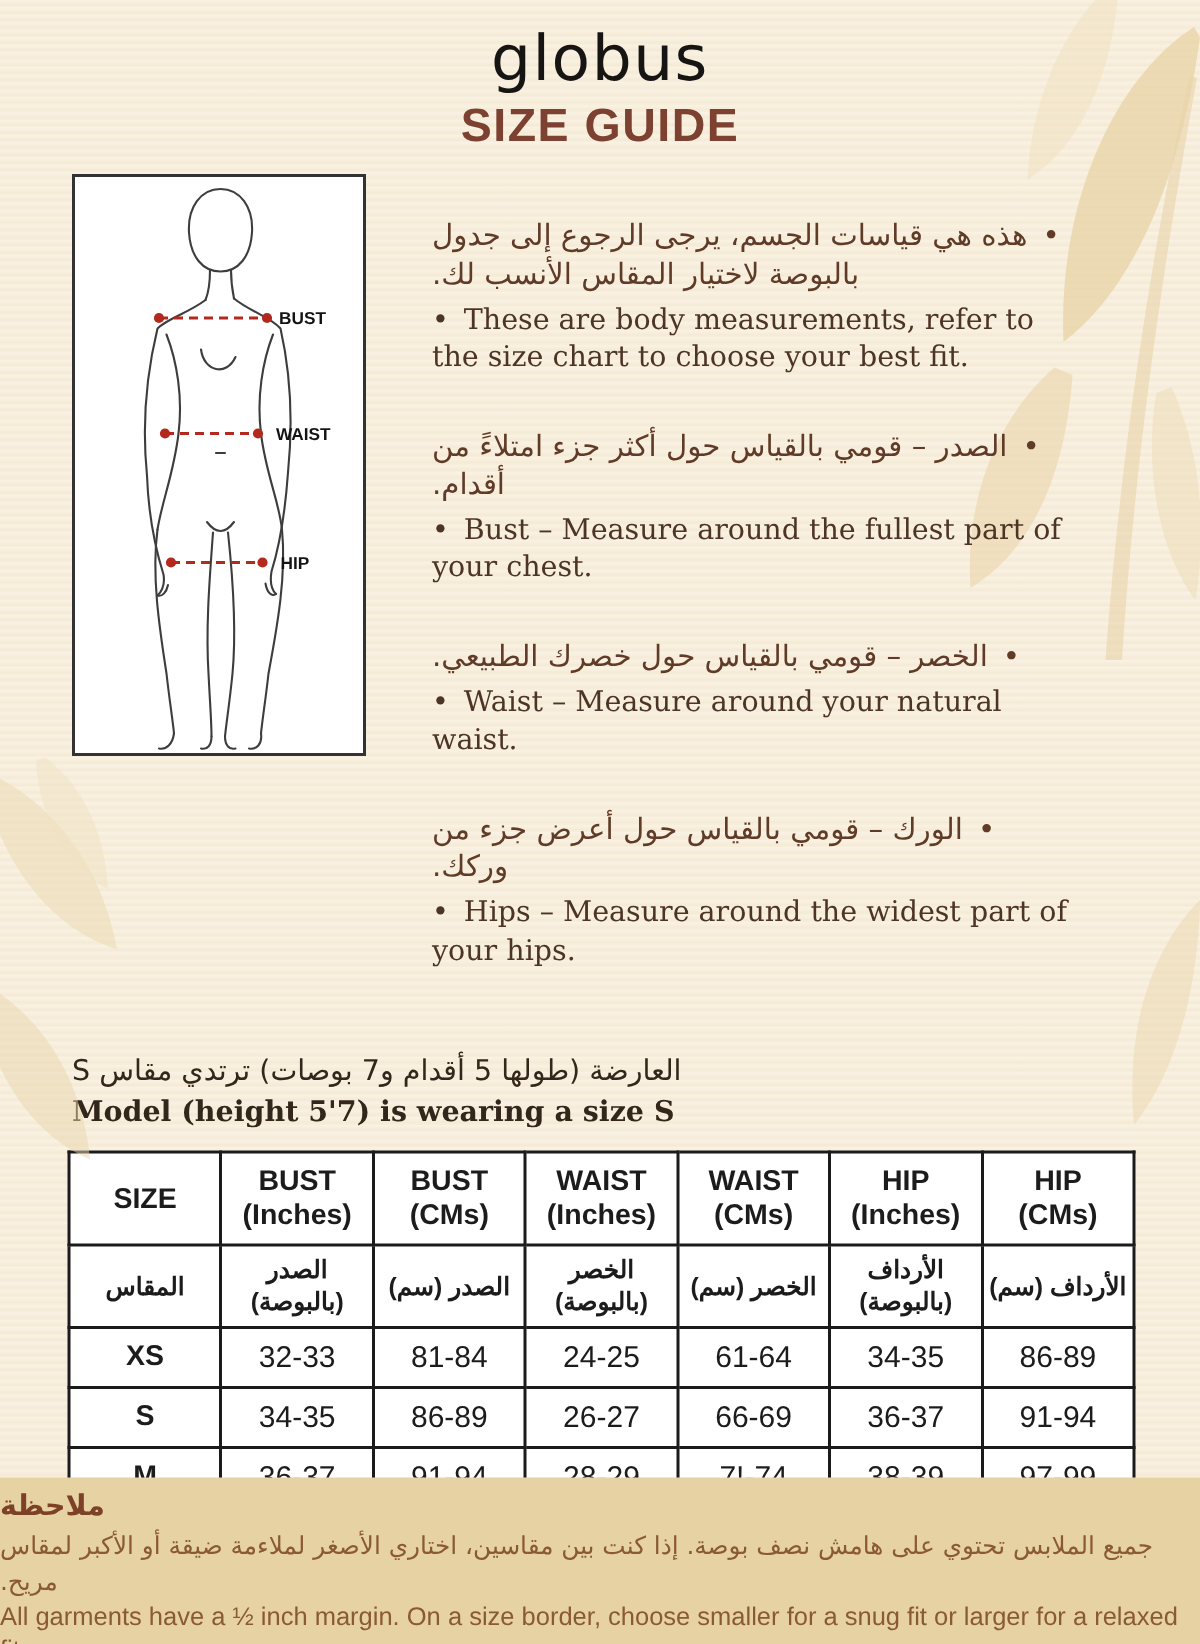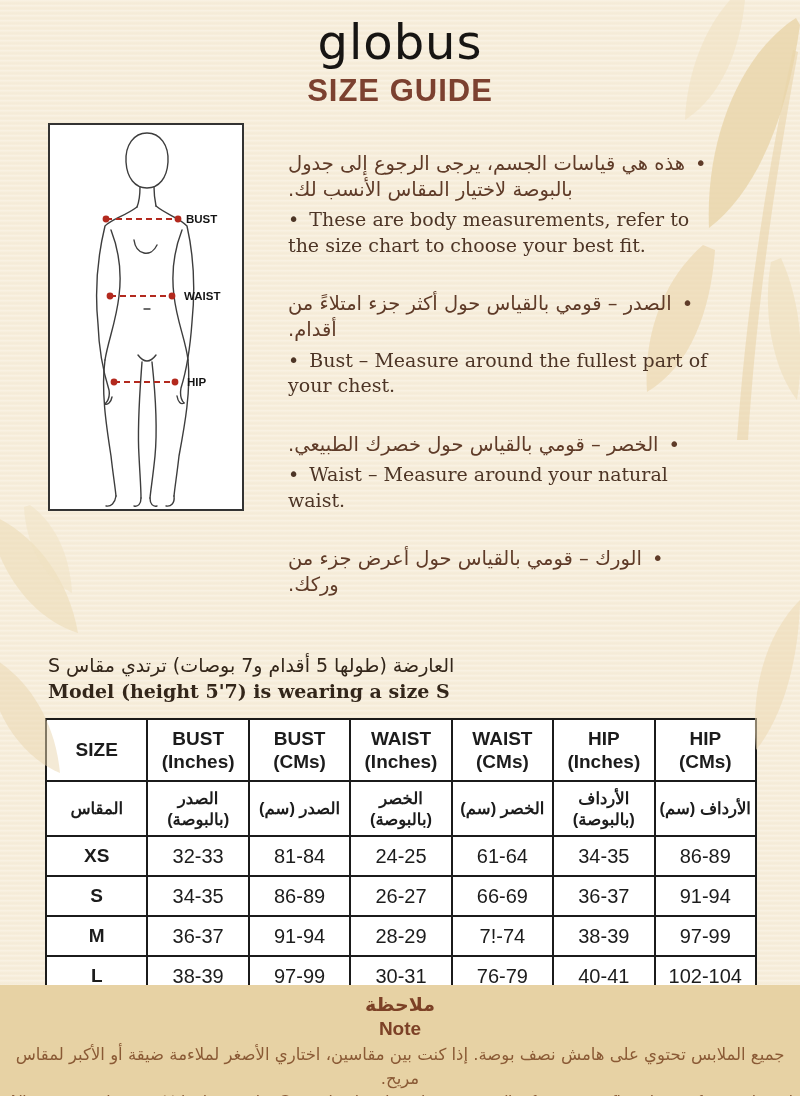--- a/index.html
+++ b/index.html
@@ -11,21 +11,21 @@
       rgba(255,255,255,.25) 0px, rgba(255,255,255,0) 2px,
       rgba(221,203,167,.10) 3px, rgba(255,255,255,0) 5px);
     overflow:hidden;
     font-family:"DejaVu Sans", sans-serif;
     color:#4d3526;
   }
   .deco{position:absolute;pointer-events:none;}
 
   
   .header{position:relative;text-align:center;padding-top:16px;}
-  .logo{font-size:48px;font-weight:500;letter-spacing:1px;color:#171513;line-height:1.1;}
+  .logo{font-size:42px;font-weight:500;letter-spacing:1px;color:#171513;line-height:1.1;}
   .guide-title{font-size:31px;font-weight:700;letter-spacing:1px;color:#7c4130;
     font-family:"Liberation Sans", sans-serif;margin-top:4px;}
 
   
   .content-row{position:relative;display:flex;margin-top:14px;padding:0 44px 0 48px;}
   .figure-box{flex:0 0 196px;height:388px;background:#ffffff;border:2px solid #333;
     box-sizing:border-box;}
   .figure-box svg{display:block;width:100%;height:100%;}
   .instructions{flex:1;padding:28px 0 0 44px;max-width:470px;box-sizing:border-box;}
   .instr-item{margin-bottom:33px;}
@@ -45,21 +45,21 @@
     background:#fff;font-family:"Liberation Sans", sans-serif;}
   .size-table td{border:2px solid #1b1b1b;text-align:center;vertical-align:middle;
     padding:0;color:#1c1c1c;}
   .row-hdr-en td{height:60px;font-weight:700;font-size:19px;line-height:1.22;}
   .row-hdr-ar td{height:53px;font-weight:700;font-size:16.5px;line-height:1.25;direction:rtl;}
   .row-data td{height:38px;font-size:20px;}
   .row-data td.size-cell{font-weight:700;font-size:19px;}
 
   
   .note-bar{position:absolute;left:0;right:0;bottom:0;height:111px;background:#e7d2a4;
-    text-align:center;padding-top:8px;box-sizing:border-box;}
+    text-align:left;padding-top:8px;box-sizing:border-box;}
   .note-title-ar{font-size:19px;font-weight:700;color:#7c4126;line-height:1.25;}
   .note-title-en{font-size:19px;font-weight:700;color:#7c4126;line-height:1.3;
     font-family:"Liberation Sans", sans-serif;}
   .note-body-ar{direction:rtl;font-size:16.5px;color:#8a5a35;line-height:1.45;margin-top:2px;}
   .note-body-en{font-size:17px;color:#8a5a35;line-height:1.3;
     font-family:"Liberation Sans", sans-serif;}
 </style>
 </head>
 <body>
 
@@ -140,20 +140,21 @@
       <div class="instr-item">
         <div class="ar-line" dir="rtl">الصدر – قومي بالقياس حول أكثر جزء امتلاءً من أقدام.</div>
         <div class="en-line">Bust – Measure around the fullest part of your chest.</div>
       </div>
       <div class="instr-item">
         <div class="ar-line" dir="rtl">الخصر – قومي بالقياس حول خصرك الطبيعي.</div>
         <div class="en-line">Waist – Measure around your natural waist.</div>
       </div>
       <div class="instr-item">
         <div class="ar-line" dir="rtl">الورك – قومي بالقياس حول أعرض جزء من وركك.</div>
+        <div class="en-line">Hips – Measure around the widest part of your hips.</div>
       </div>
     </div>
   </div>
 
   <div class="model-note">
     <div class="model-ar" dir="rtl">العارضة (طولها 5 أقدام و7 بوصات) ترتدي مقاس S</div>
     <div class="model-en">Model (height 5'7) is wearing a size S</div>
   </div>
 
   <table class="size-table">
@@ -270,18 +271,17 @@
       <td>34-35</td>
       <td>86-89</td>
       <td>44-45</td>
       <td>112-114</td>
     </tr>
     </tbody>
   </table>
 
   <div class="note-bar">
     <div class="note-title-ar">ملاحظة</div>
-    <div class="note-title-en">Note</div>
     <div class="note-body-ar">جميع الملابس تحتوي على هامش نصف بوصة. إذا كنت بين مقاسين، اختاري الأصغر لملاءمة ضيقة أو الأكبر لمقاس مريح.</div>
     <div class="note-body-en">All garments have a ½ inch margin. On a size border, choose smaller for a snug fit or larger for a relaxed fit.</div>
   </div>
 
 </div>
 
 </body></html>

